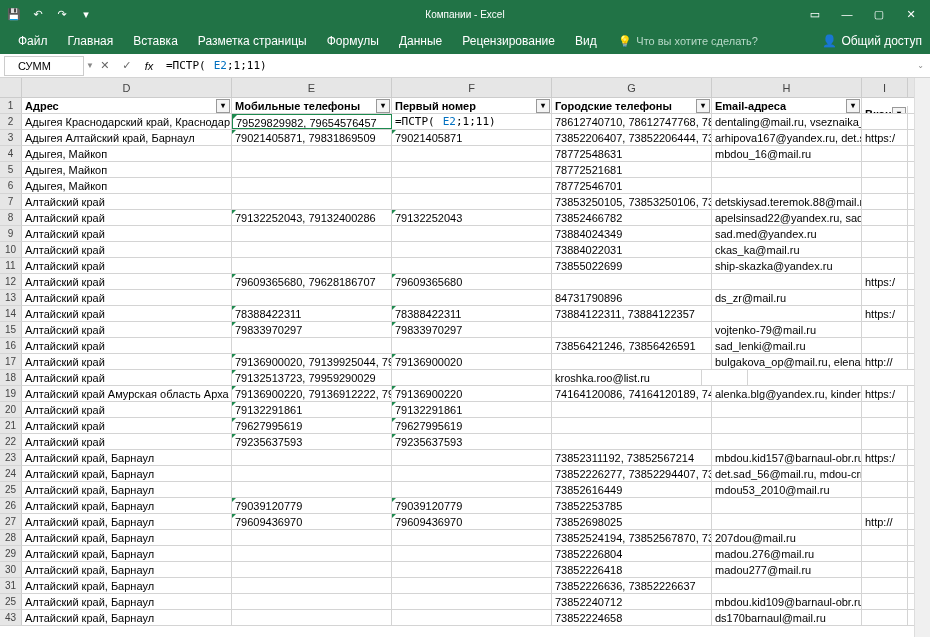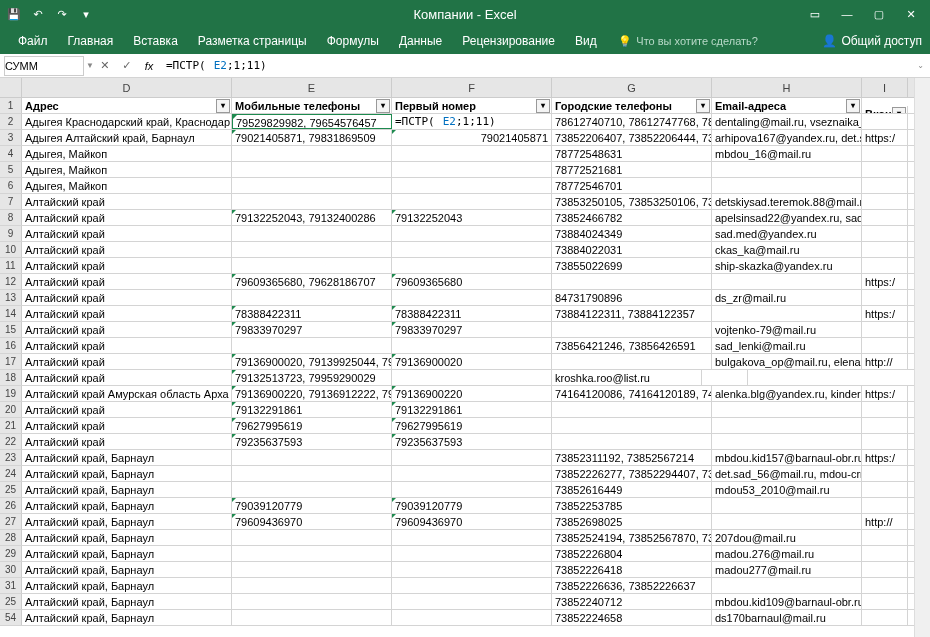--- a/index.html
+++ b/index.html
@@ -1,28 +1,28 @@
 <!DOCTYPE html>
 <html><head>
 <meta charset="utf-8">
 <style>
 * { box-sizing: border-box; margin: 0; padding: 0; }
 body { font-family: "Segoe UI", Tahoma, sans-serif; font-size: 11px; background: #fff; width: 930px; height: 637px; overflow: hidden; position: relative; }
 .titlebar { height: 28px; background: #217346; display: flex; align-items: center; color: #fff; padding: 0 4px; position: relative; }
 .qat { display: flex; gap: 4px; align-items: center; }
 .qat-icon { width: 20px; height: 20px; display: flex; align-items: center; justify-content: center; cursor: pointer; }
-.title { position: absolute; left: 50%; transform: translateX(-50%); font-size: 13px; }
+.title { position: absolute; left: 50%; transform: translateX(-50%); font-size: 10px; }
 .wincontrols { margin-left: auto; display: flex; gap: 2px; }
 .wincontrols div { width: 30px; height: 20px; display: flex; align-items: center; justify-content: center; cursor: pointer; font-size: 11px; }
 .ribbon-tabs { height: 26px; background: #217346; display: flex; align-items: center; padding: 0 8px; color: #fff; font-size: 12px; }
 .ribbon-tabs .tab { padding: 0 10px; height: 26px; line-height: 26px; cursor: pointer; }
 .tellme { margin-left: 12px; display: flex; align-items: center; color: #b8d9c8; font-size: 11px; }
 .share { margin-left: auto; display: flex; align-items: center; color: #fff; cursor: pointer; }
 .formula-bar { height: 24px; border-bottom: 1px solid #d4d4d4; display: flex; align-items: center; background: #fff; }
-.name-box { width: 80px; border: 1px solid #ccc; height: 20px; margin: 0 2px 0 4px; padding: 0 0; font-size: 11px; display: flex; align-items: center; background: #fff; }
+.name-box { width: 80px; border: 1px solid #ccc; height: 20px; margin: 0 2px 0 4px; padding: 0 13px; font-size: 11px; display: flex; align-items: center; background: #fff; }
 .fb-btn { width: 22px; height: 20px; display: flex; align-items: center; justify-content: center; color: #666; cursor: pointer; }
 .fx { font-style: italic; font-size: 11px; width: 22px; text-align: center; }
 .formula-input { flex: 1; padding: 0 6px; font-size: 11px; }
 .grid { position: relative; }
 .col-headers { display: flex; height: 20px; background: #e6e6e6; border-bottom: 1px solid #ccc; }
 .corner { width: 22px; border-right: 1px solid #ccc; background: #e6e6e6; }
 .col-h { border-right: 1px solid #ccc; text-align: center; line-height: 20px; font-size: 11px; color: #444; cursor: pointer; }
 .rows { }
 .row { display: flex; height: 16px; border-bottom: 1px solid #d4d4d4; }
 .row-h { width: 22px; border-right: 1px solid #ccc; background: #e6e6e6; text-align: center; font-size: 10px; color: #444; line-height: 16px; cursor: pointer; }
@@ -117,21 +117,21 @@
         <div class="cell col-E sel" style="position: relative;">79529829982, 79654576457<span class="tri"></span></div>
         <div class="cell col-F formula-cell">=ПСТР(<span class="ref">E2</span>;1;11)</div>
         <div class="cell col-G">78612740710, 78612747768, 7861</div>
         <div class="cell col-H">dentaling@mail.ru, vseznaika_1@mail.</div>
         <div class="cell col-I"></div>
       </div>
       <div class="row">
         <div class="row-h">3</div>
         <div class="cell col-D">Адыгея Алтайский край, Барнаул</div>
         <div class="cell col-E" style="position: relative;">79021405871, 79831869509<span class="tri"></span></div>
-        <div class="cell col-F" style="position: relative; text-align: right;">79021405871<span class="tri"></span></div>
+        <div class="cell col-F" style="position: relative;">79021405871<span class="tri"></span></div>
         <div class="cell col-G">73852206407, 73852206444, 7385</div>
         <div class="cell col-H">arhipova167@yandex.ru, det.sp</div>
         <div class="cell col-I">https:/</div>
       </div>
       <div class="row">
         <div class="row-h">4</div>
         <div class="cell col-D">Адыгея, Майкоп</div>
         <div class="cell col-E"></div>
         <div class="cell col-F"></div>
         <div class="cell col-G">78772548631</div>
@@ -383,21 +383,21 @@
       <div class="row">
         <div class="row-h">25</div>
         <div class="cell col-D">Алтайский край, Барнаул</div>
         <div class="cell col-E"></div>
         <div class="cell col-F"></div>
         <div class="cell col-G">73852240712</div>
         <div class="cell col-H">mbdou.kid109@barnaul-obr.ru</div>
         <div class="cell col-I"></div>
       </div>
       <div class="row">
-        <div class="row-h">54</div>
+        <div class="row-h">43</div>
         <div class="cell col-D">Алтайский край, Барнаул</div>
         <div class="cell col-E"></div>
         <div class="cell col-F"></div>
         <div class="cell col-G">73852224658</div>
         <div class="cell col-H">ds170barnaul@mail.ru</div>
         <div class="cell col-I"></div>
       </div>
     </div>
 </div>
 

